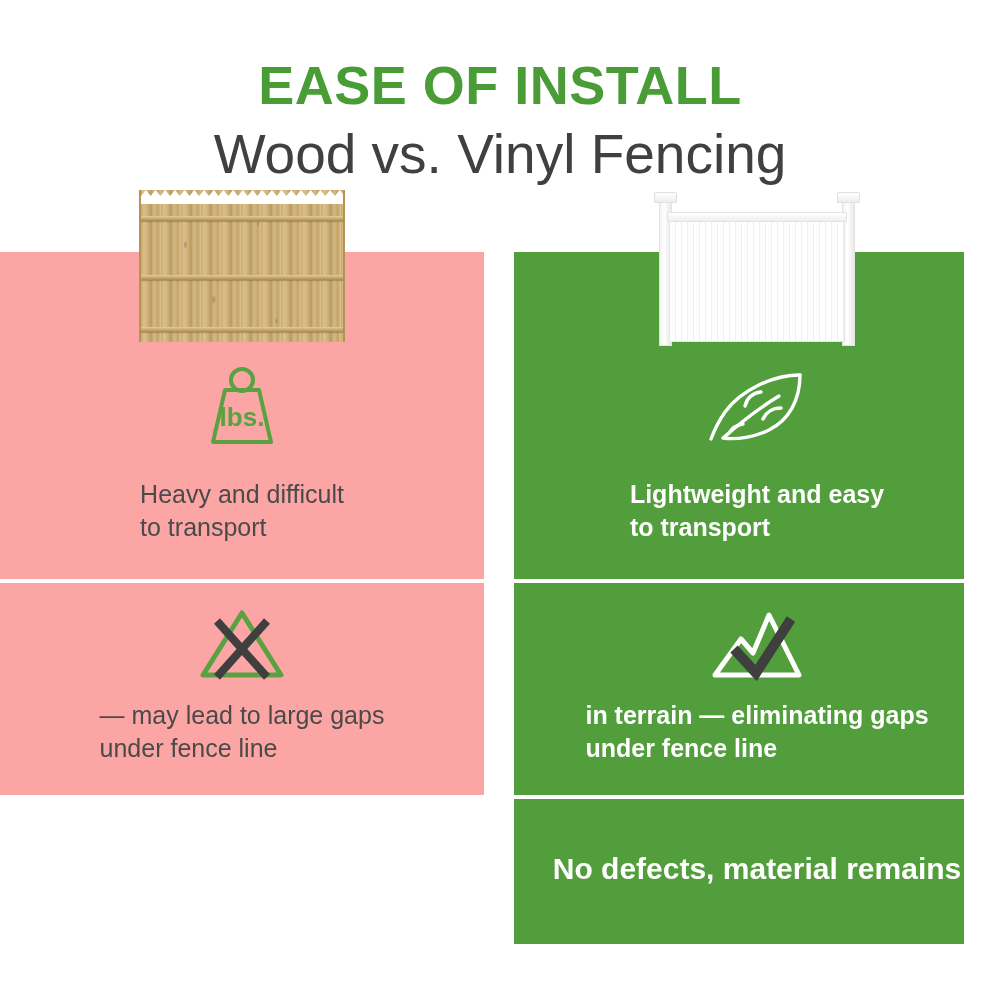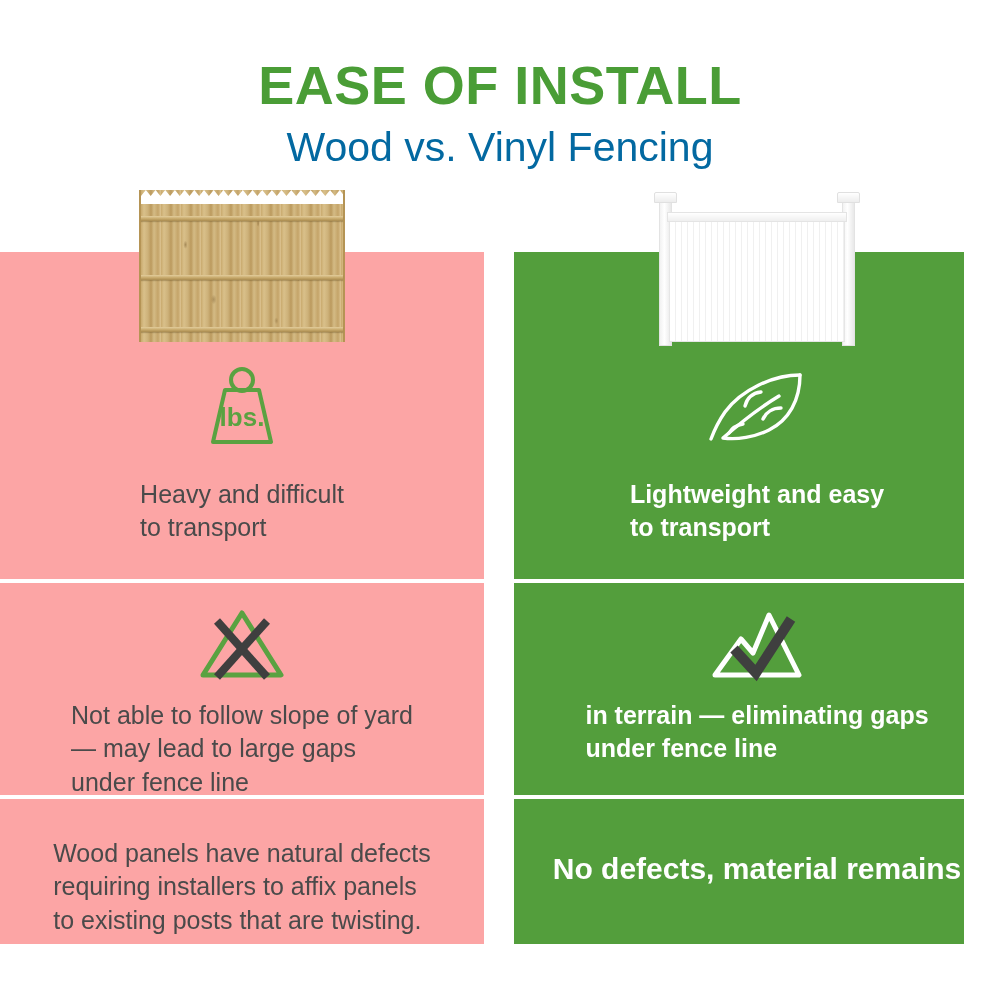--- a/index.html
+++ b/index.html
@@ -32,23 +32,23 @@
   .header-title {
     font-size: 54px;
     font-weight: bold;
     letter-spacing: 0.5px;
     color: #4A9D36;
     line-height: 1.0;
     text-transform: uppercase;
   }
   .header-subtitle {
     margin-top: 14px;
-    font-size: 41px;
+    font-size: 55px;
     font-weight: normal;
-    color: #0369a1;
+    color: #404040;
     line-height: 1.05;
   }
 
   
   .columns {
     position: absolute;
     top: 252px;
     left: 0;
     width: 1000px;
     height: 692px;
@@ -245,33 +245,25 @@
 
       <div class="panel panel-wood panel-r2">
         <div class="icon-box icon-slope">
           <svg width="94" height="78" viewBox="0 0 94 78" fill="none">
             <path d="M47 8 L86 70 L8 70 Z" stroke="#5aa241" stroke-width="5" stroke-linejoin="round" fill="none"></path>
             <path d="M22 16 L72 72" stroke="#3f3f3f" stroke-width="8" stroke-linecap="butt"></path>
             <path d="M72 16 L22 72" stroke="#3f3f3f" stroke-width="8" stroke-linecap="butt"></path>
           </svg>
         </div>
         <div class="caption caption-dark cap-r2">
-          <span class="line">Not able to follow slope of yard</span>
           <span class="line">— may lead to large gaps</span>
           <span class="line">under fence line</span>
         </div>
       </div>
 
-      <div class="panel panel-wood panel-r3">
-        <div class="caption caption-dark cap-r3">
-          <span class="line">Wood panels have natural defects</span>
-          <span class="line">requiring installers to affix panels</span>
-          <span class="line">to existing posts that are twisting.</span>
-        </div>
-      </div>
     </div>
 
     <div class="column column-vinyl">
 
       <div class="panel panel-vinyl panel-r1">
 
         <div class="fence-wrap vinyl">
           <div class="vinyl-fence">
             <div class="post post-left"></div>
             <div class="post post-right"></div>

